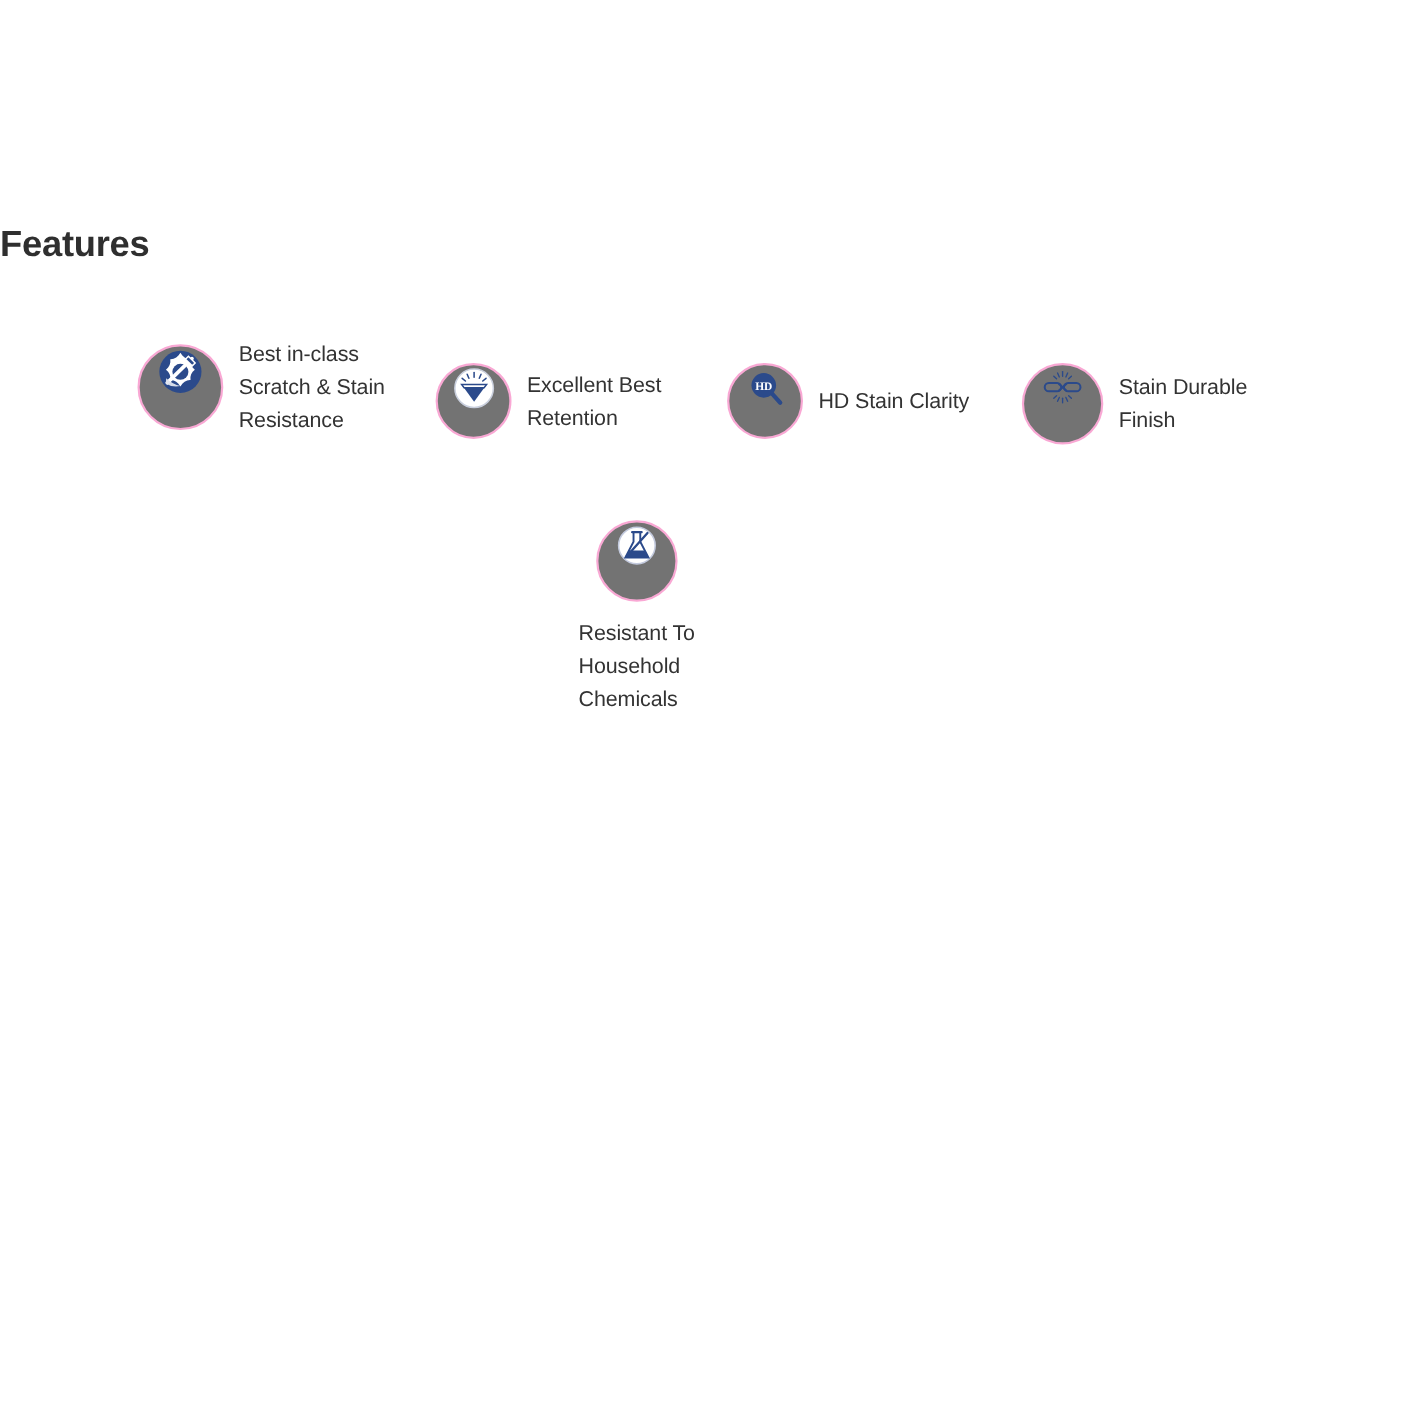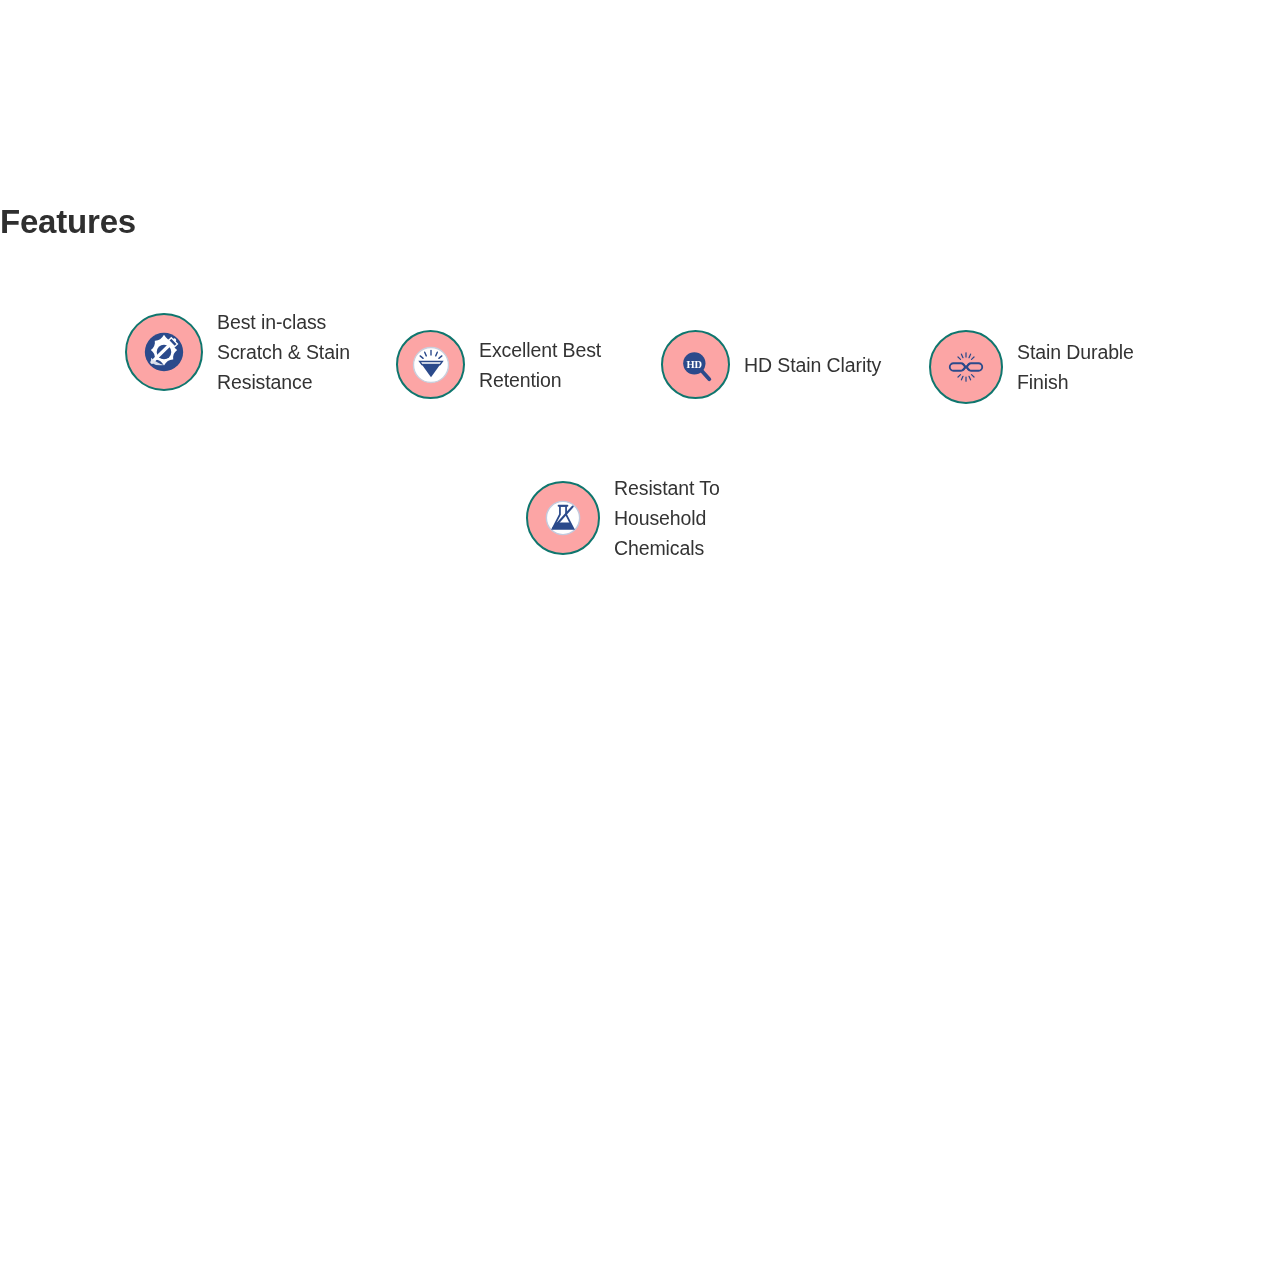--- a/index.html
+++ b/index.html
@@ -42,44 +42,44 @@
     position: absolute;
     display: flex;
     align-items: center;
     gap: 14px;
   }
   .feature-badge {
     flex: 0 0 auto;
     width: 78px;
     height: 78px;
     border-radius: 50%;
-    border: 2px solid #0f766e;
+    border: 2px solid #f9a8d4;
     box-sizing: border-box;
     display: flex;
-    align-items: center;
+    align-items: flex-start;
     justify-content: center;
-    background: #fca5a5;
+    background: #737373;
   }
   .feature-badge svg {
     display: block;
   }
   .feature-label {
     font-size: 19.5px;
     line-height: 30px;
     color: #333333;
     white-space: pre-line;
     letter-spacing: -0.1px;
   }
 
   
   .f1 { left: 125px;  top: 307px; }
   .f2 { left: 396px;  top: 330px; }
   .f3 { left: 661px;  top: 330px; }
   .f4 { left: 929px;  top: 330px; }
-  .f5 { left: 526px;  top: 473px; }
+  .f5 { left: 526px;  top: 473px; flex-direction: column; }
 
   
   .badge-sm { width: 69px; height: 69px; }
   .badge-md { width: 74px; height: 74px; }
 </style>
 </head>
 <body>
 
 <div class="page">
 

